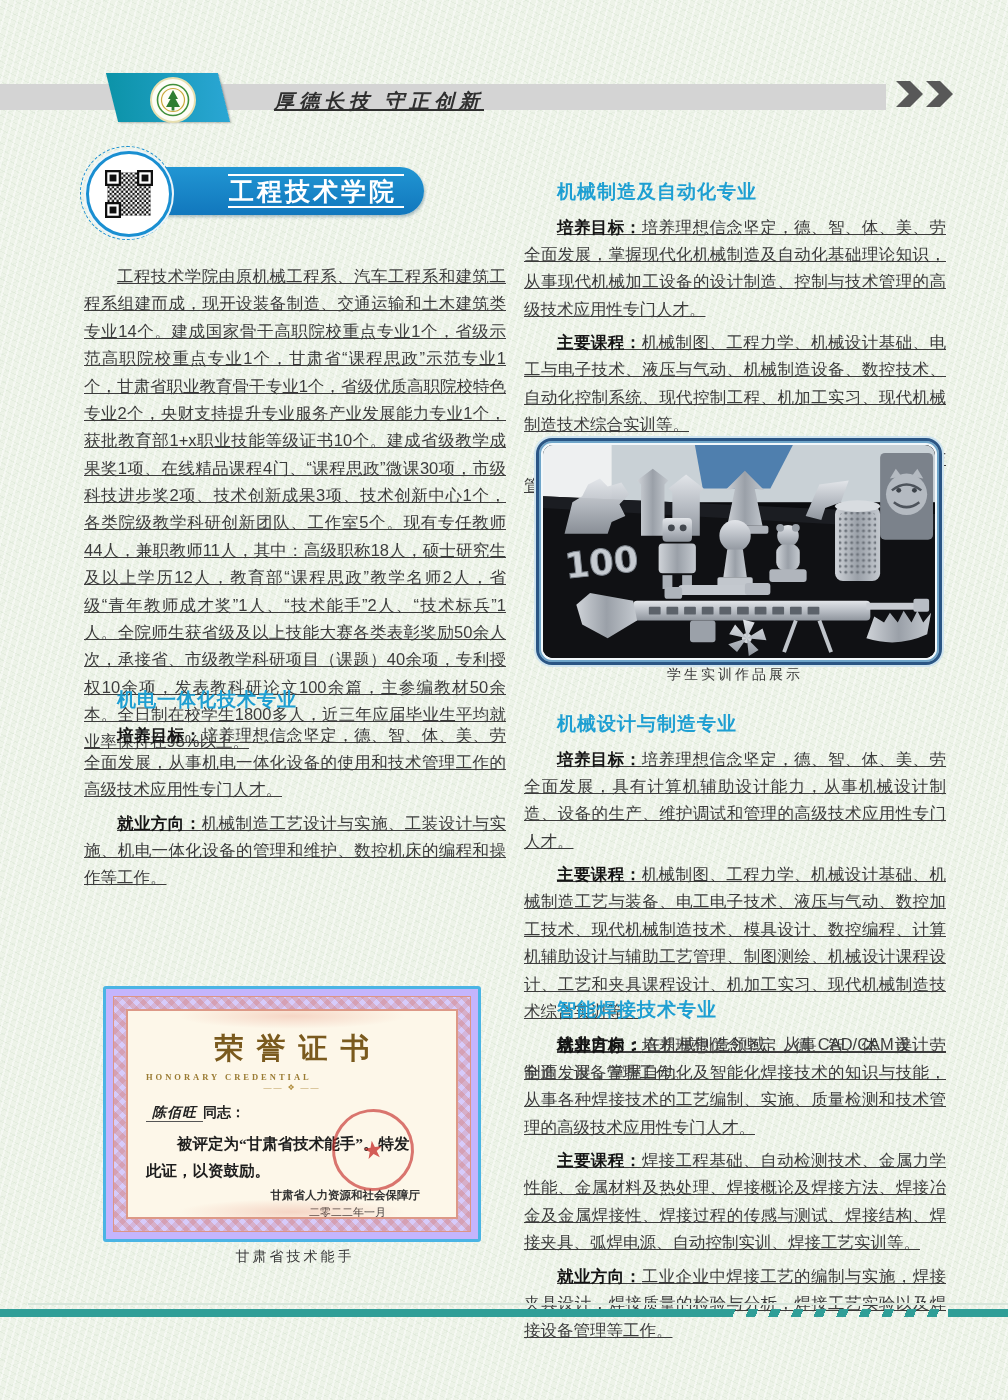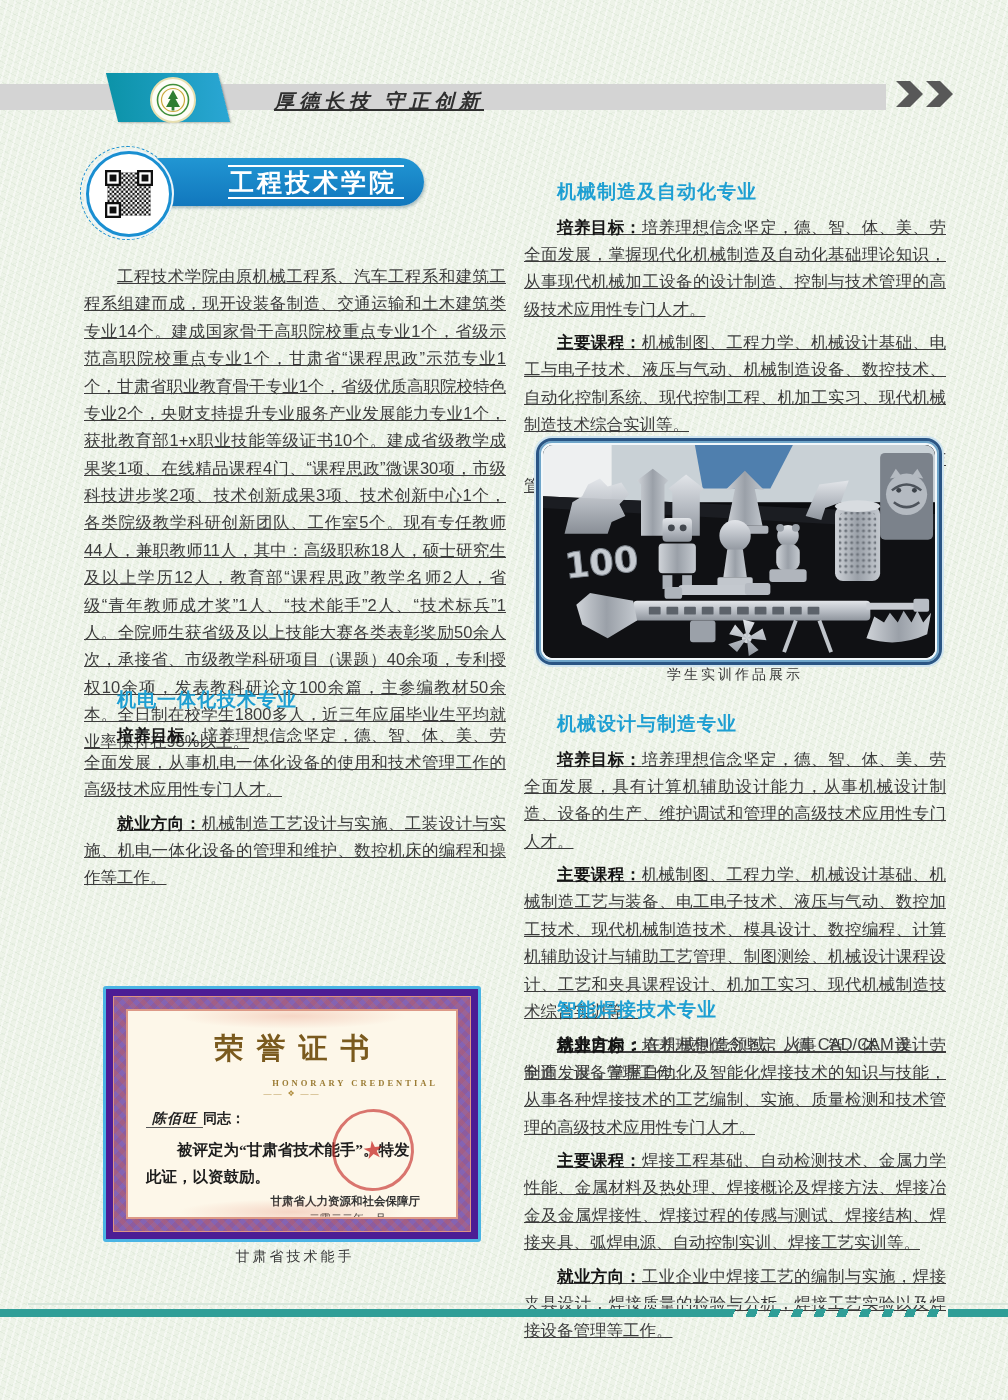--- a/index.html
+++ b/index.html
@@ -40,21 +40,21 @@
     left:86px;top:151px;width:80px;height:80px;border-radius:50%;
     background:#fff;border:3px solid #1a8fd1;z-index:3;
     display:flex;align-items:center;justify-content:center;
     box-shadow:0 0 0 2px #eef5f9;
   }
   .qr-dash{
     left:80px;top:146px;width:92px;height:92px;border-radius:50%;
     border:1px dashed #1a8fd1;z-index:2;
   }
   .banner{
-    left:150px;top:158px;width:274px;height:48px;z-index:1;
+    left:150px;top:167px;width:274px;height:48px;z-index:1;
     background:linear-gradient(180deg,#2196d3,#1177bd);
     border-radius:10px 26px 26px 10px;
     display:flex;align-items:center;justify-content:center;
     box-shadow:1px 2px 3px rgba(0,60,100,.3);
   }
   .banner .line{position:absolute;left:78px;right:20px;height:2px;background:#fff;}
   .banner .line.top{top:7px;}
   .banner .line.bot{bottom:7px;}
   .banner-title{color:#fff;font-size:25px;font-weight:bold;letter-spacing:3px;padding-left:52px;}
 
@@ -76,21 +76,21 @@
     padding:4px;box-sizing:border-box;
   }
   .photo-inner{width:100%;height:100%;border-radius:10px;overflow:hidden;background:#0a0b0d;}
   .figcap{color:#3a3a3a;font-size:14px;letter-spacing:3px;text-align:center;font-weight:500;}
   .cap-works{left:524px;top:666px;width:422px;}
   .cap-cert{left:84px;top:1248px;width:422px;}
 
   
   .cert-outer{
     left:103px;top:986px;width:378px;height:256px;box-sizing:border-box;
-    background:#4c1d95;border:3px solid #4ab4e4;border-radius:3px;padding:7px;
+    background:#c4b5fd;border:3px solid #4ab4e4;border-radius:3px;padding:7px;
   }
   .cert-lace{
     width:100%;height:100%;box-sizing:border-box;padding:12px;
     background:
       repeating-linear-gradient(45deg, rgba(226,144,124,.38) 0 5px, rgba(255,255,255,.15) 5px 10px),
       repeating-linear-gradient(-45deg, rgba(226,144,124,.30) 0 5px, rgba(253,246,235,.2) 5px 10px);
     border:1px solid #dd9584;
   }
   .cert-paper{
     position:relative;width:100%;height:100%;box-sizing:border-box;
@@ -101,21 +101,21 @@
     content:"";position:absolute;left:15%;width:70%;height:26px;border-radius:50%;
     background:radial-gradient(ellipse at center, rgba(231,152,131,.35), rgba(231,152,131,0) 70%);
   }
   .cert-paper::before{top:-8px;}
   .cert-paper::after{bottom:-8px;}
   .cert-title{
     text-align:center;color:#7a5a1e;font-size:29px;font-weight:bold;
     letter-spacing:13px;margin-top:8px;text-indent:13px;
   }
   .cert-sub{
-    text-align:right;color:#9a7b33;font-size:8.5px;letter-spacing:3px;margin-top:9px;font-weight:bold;
+    text-align:left;color:#9a7b33;font-size:8.5px;letter-spacing:3px;margin-top:3px;font-weight:bold;
   }
   .cert-orn{text-align:center;color:#b08d3e;font-size:8px;letter-spacing:2px;margin-top:1px;}
   .cert-nameline{margin-top:12px;font-size:14px;color:#222;}
   .cert-name{
     font-style:italic;font-weight:bold;border-bottom:1.5px solid #555;
     padding:0 6px 1px;letter-spacing:1px;
   }
   .cert-suffix{font-weight:bold;}
   .cert-body{font-size:15.5px;color:#1d1d1d;margin-top:8px;line-height:1.75;font-weight:bold;}
   .cert-body .ind{text-indent:2em;display:block;}

